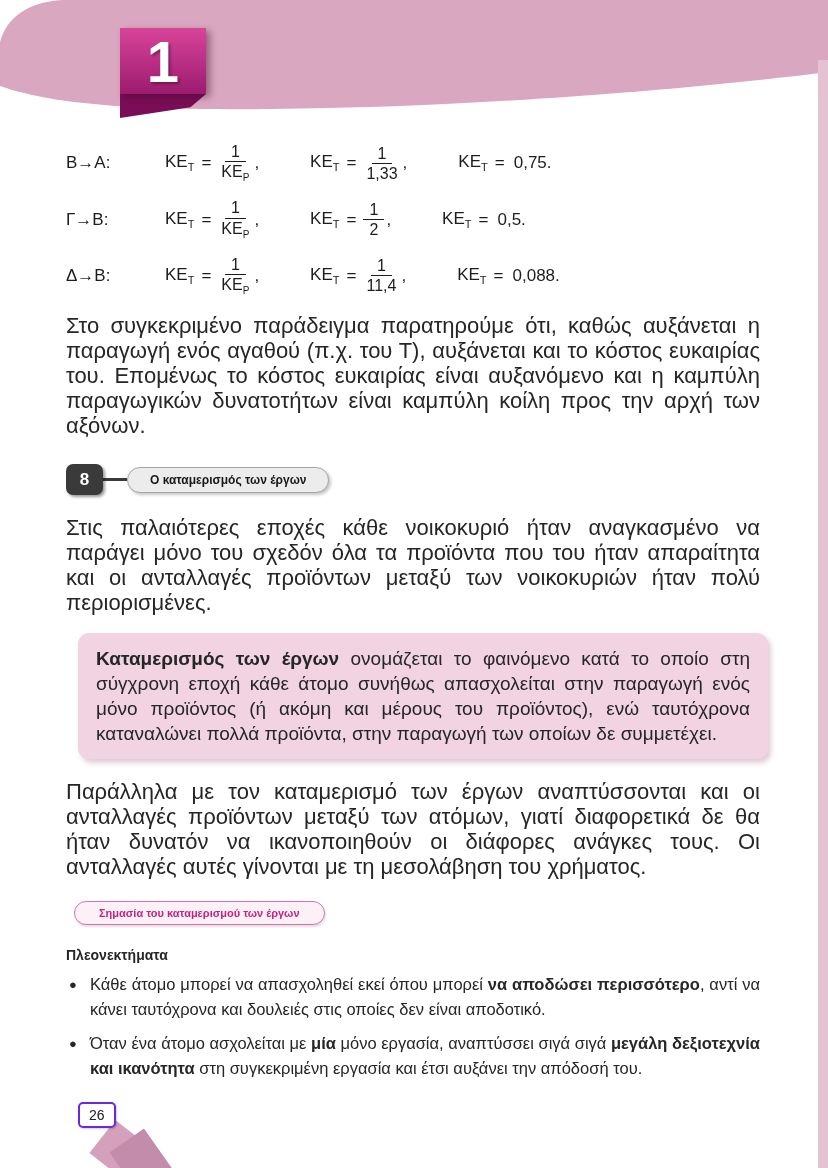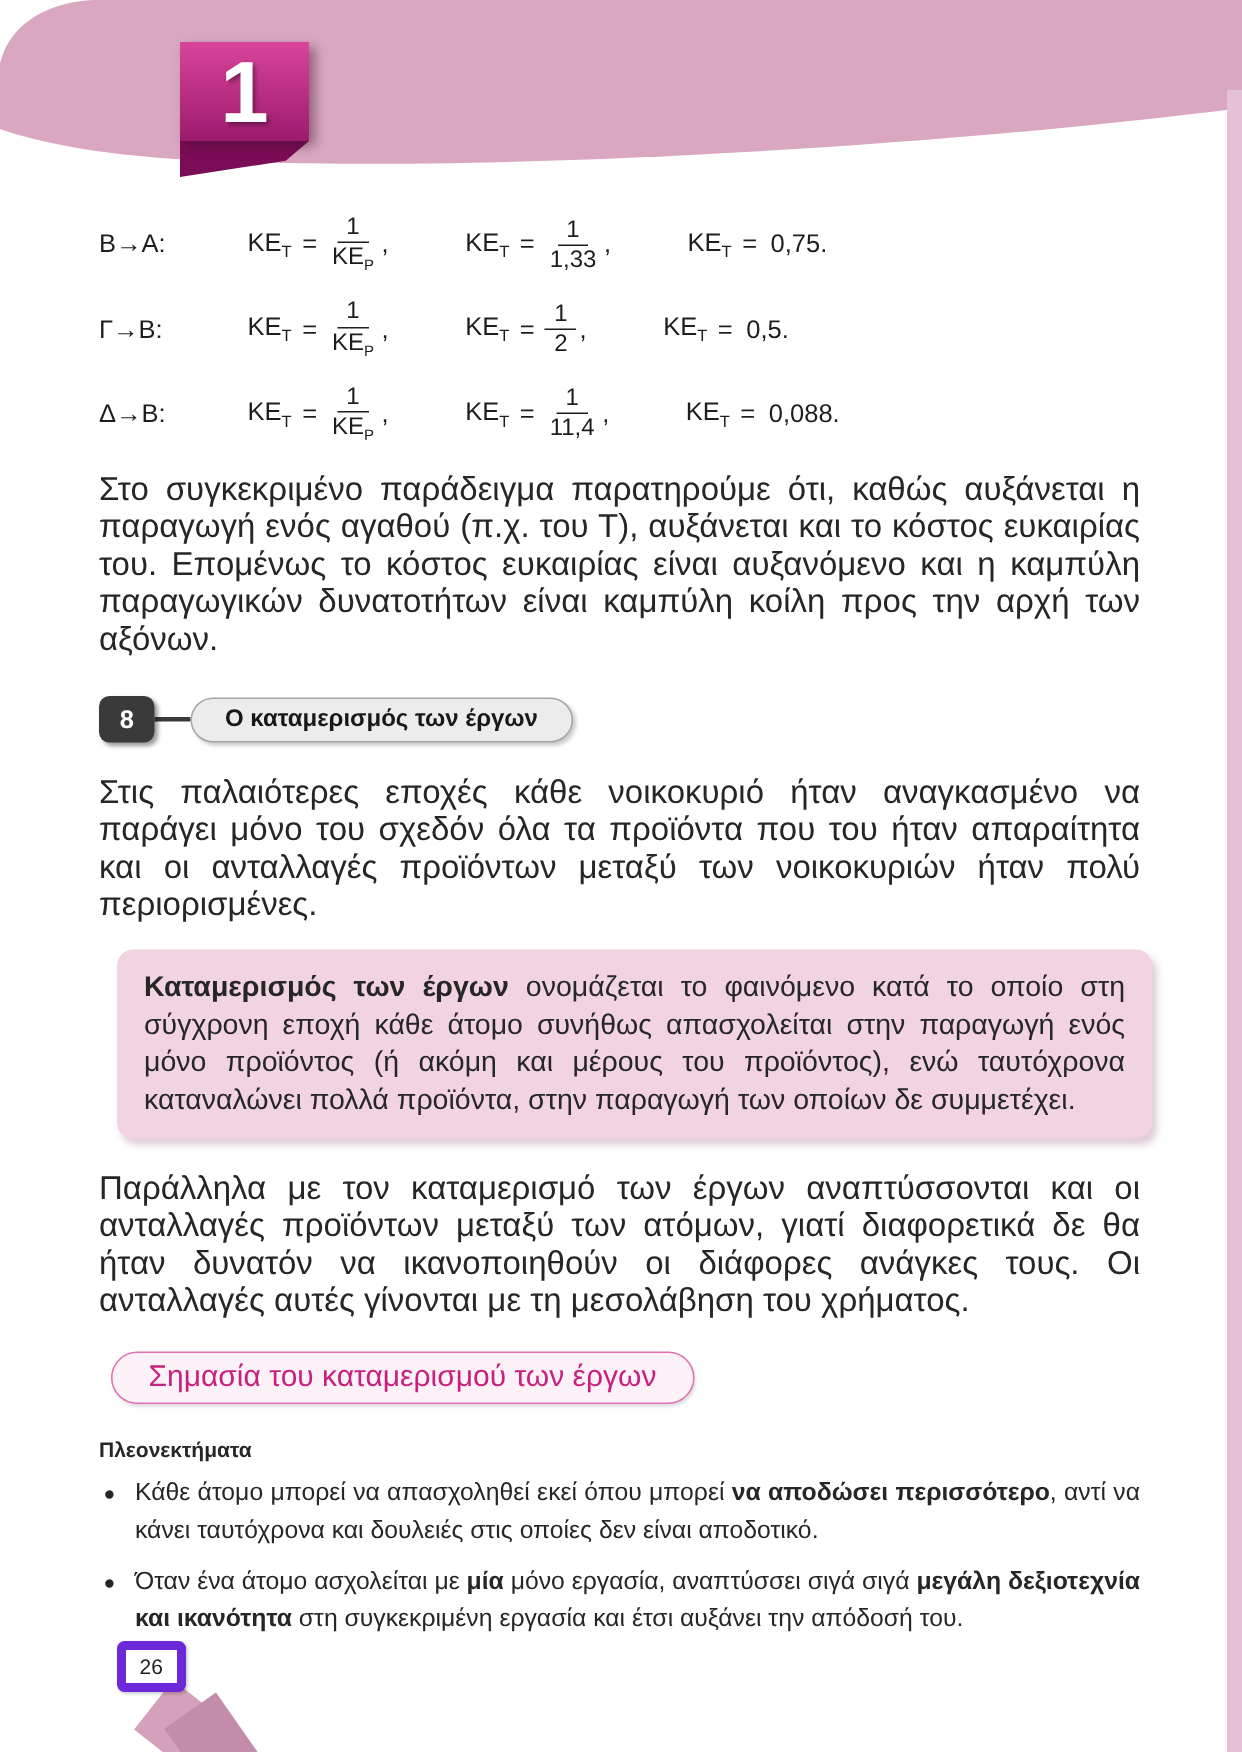--- a/index.html
+++ b/index.html
@@ -43,42 +43,42 @@
   .f-sep{margin-left:2px;}
   .f-result{margin-left:2px;}
 
   
   .section-header{display:flex;align-items:center;margin:26px 0 20px;}
   .section-num{width:37px;height:31px;background:var(--sectionNumBg);color:#fff;font-weight:bold;
     font-size:17px;display:flex;align-items:center;justify-content:center;border-radius:7px;
     box-shadow:2px 2px 3px rgba(0,0,0,.4);z-index:1;}
   .section-connector{width:24px;height:3px;background:#3a3a3a;}
   .section-pill{background:var(--sectionPillBg);border:1px solid #a6a6a6;border-radius:17px;
-    padding:5px 22px;font-weight:bold;font-size:16px;color:#181818;box-shadow:2px 2px 3px rgba(0,0,0,.22);}
+    padding:5px 22px;font-weight:bold;font-size:12px;color:#181818;box-shadow:2px 2px 3px rgba(0,0,0,.22);}
 
   
   .def-box{background:var(--defboxBg);border-radius:11px;padding:13px 18px;margin:18px -8px 20px 12px;
     box-shadow:3px 4px 5px rgba(150,90,120,.3);}
   .def-box p{font-size:19px;line-height:25px;text-align:justify;}
 
   
   .subheader-pill{display:inline-block;border:1.6px solid var(--pillBorder);background:var(--pillBg);
-    color:var(--accent);font-weight:normal;font-size:20px;padding:5px 24px;border-radius:18px;
+    color:var(--accent);font-weight:bold;font-size:11px;padding:5px 24px;border-radius:18px;
     margin:8px 0 18px 8px;box-shadow:1px 2px 2px rgba(0,0,0,.12);}
 
   .adv-heading{font-size:14px;line-height:25px;margin-bottom:4px;font-weight:bold;}
 
   
   .bullets{list-style:none;}
   .bullets li{display:flex;font-size:16.5px;line-height:25px;margin-bottom:9px;}
   .bullets .dot{flex:0 0 24px;padding-left:3px;font-size:13px;line-height:25px;}
   .bullets .li-text{text-align:justify;}
 
   
-  .page-num{position:absolute;left:78px;bottom:40px;background:#fff;border:6px solid #6d28d9;
+  .page-num{position:absolute;left:78px;bottom:40px;background:#fff;border:2px solid #6d28d9;
     border-radius:5px;padding:3px 9px;font-size:14px;color:#222;z-index:3;box-shadow:1px 1px 2px rgba(0,0,0,.18);}
   .ribbon1{position:absolute;left:96px;bottom:-8px;width:60px;height:42px;background:#d4a0bb;
     transform:rotate(38deg);z-index:1;}
   .ribbon2{position:absolute;left:114px;bottom:-18px;width:60px;height:42px;background:#c48cab;
     transform:rotate(55deg);z-index:1;}
 </style>
 </head>
 <body>
 
 <div class="page">

